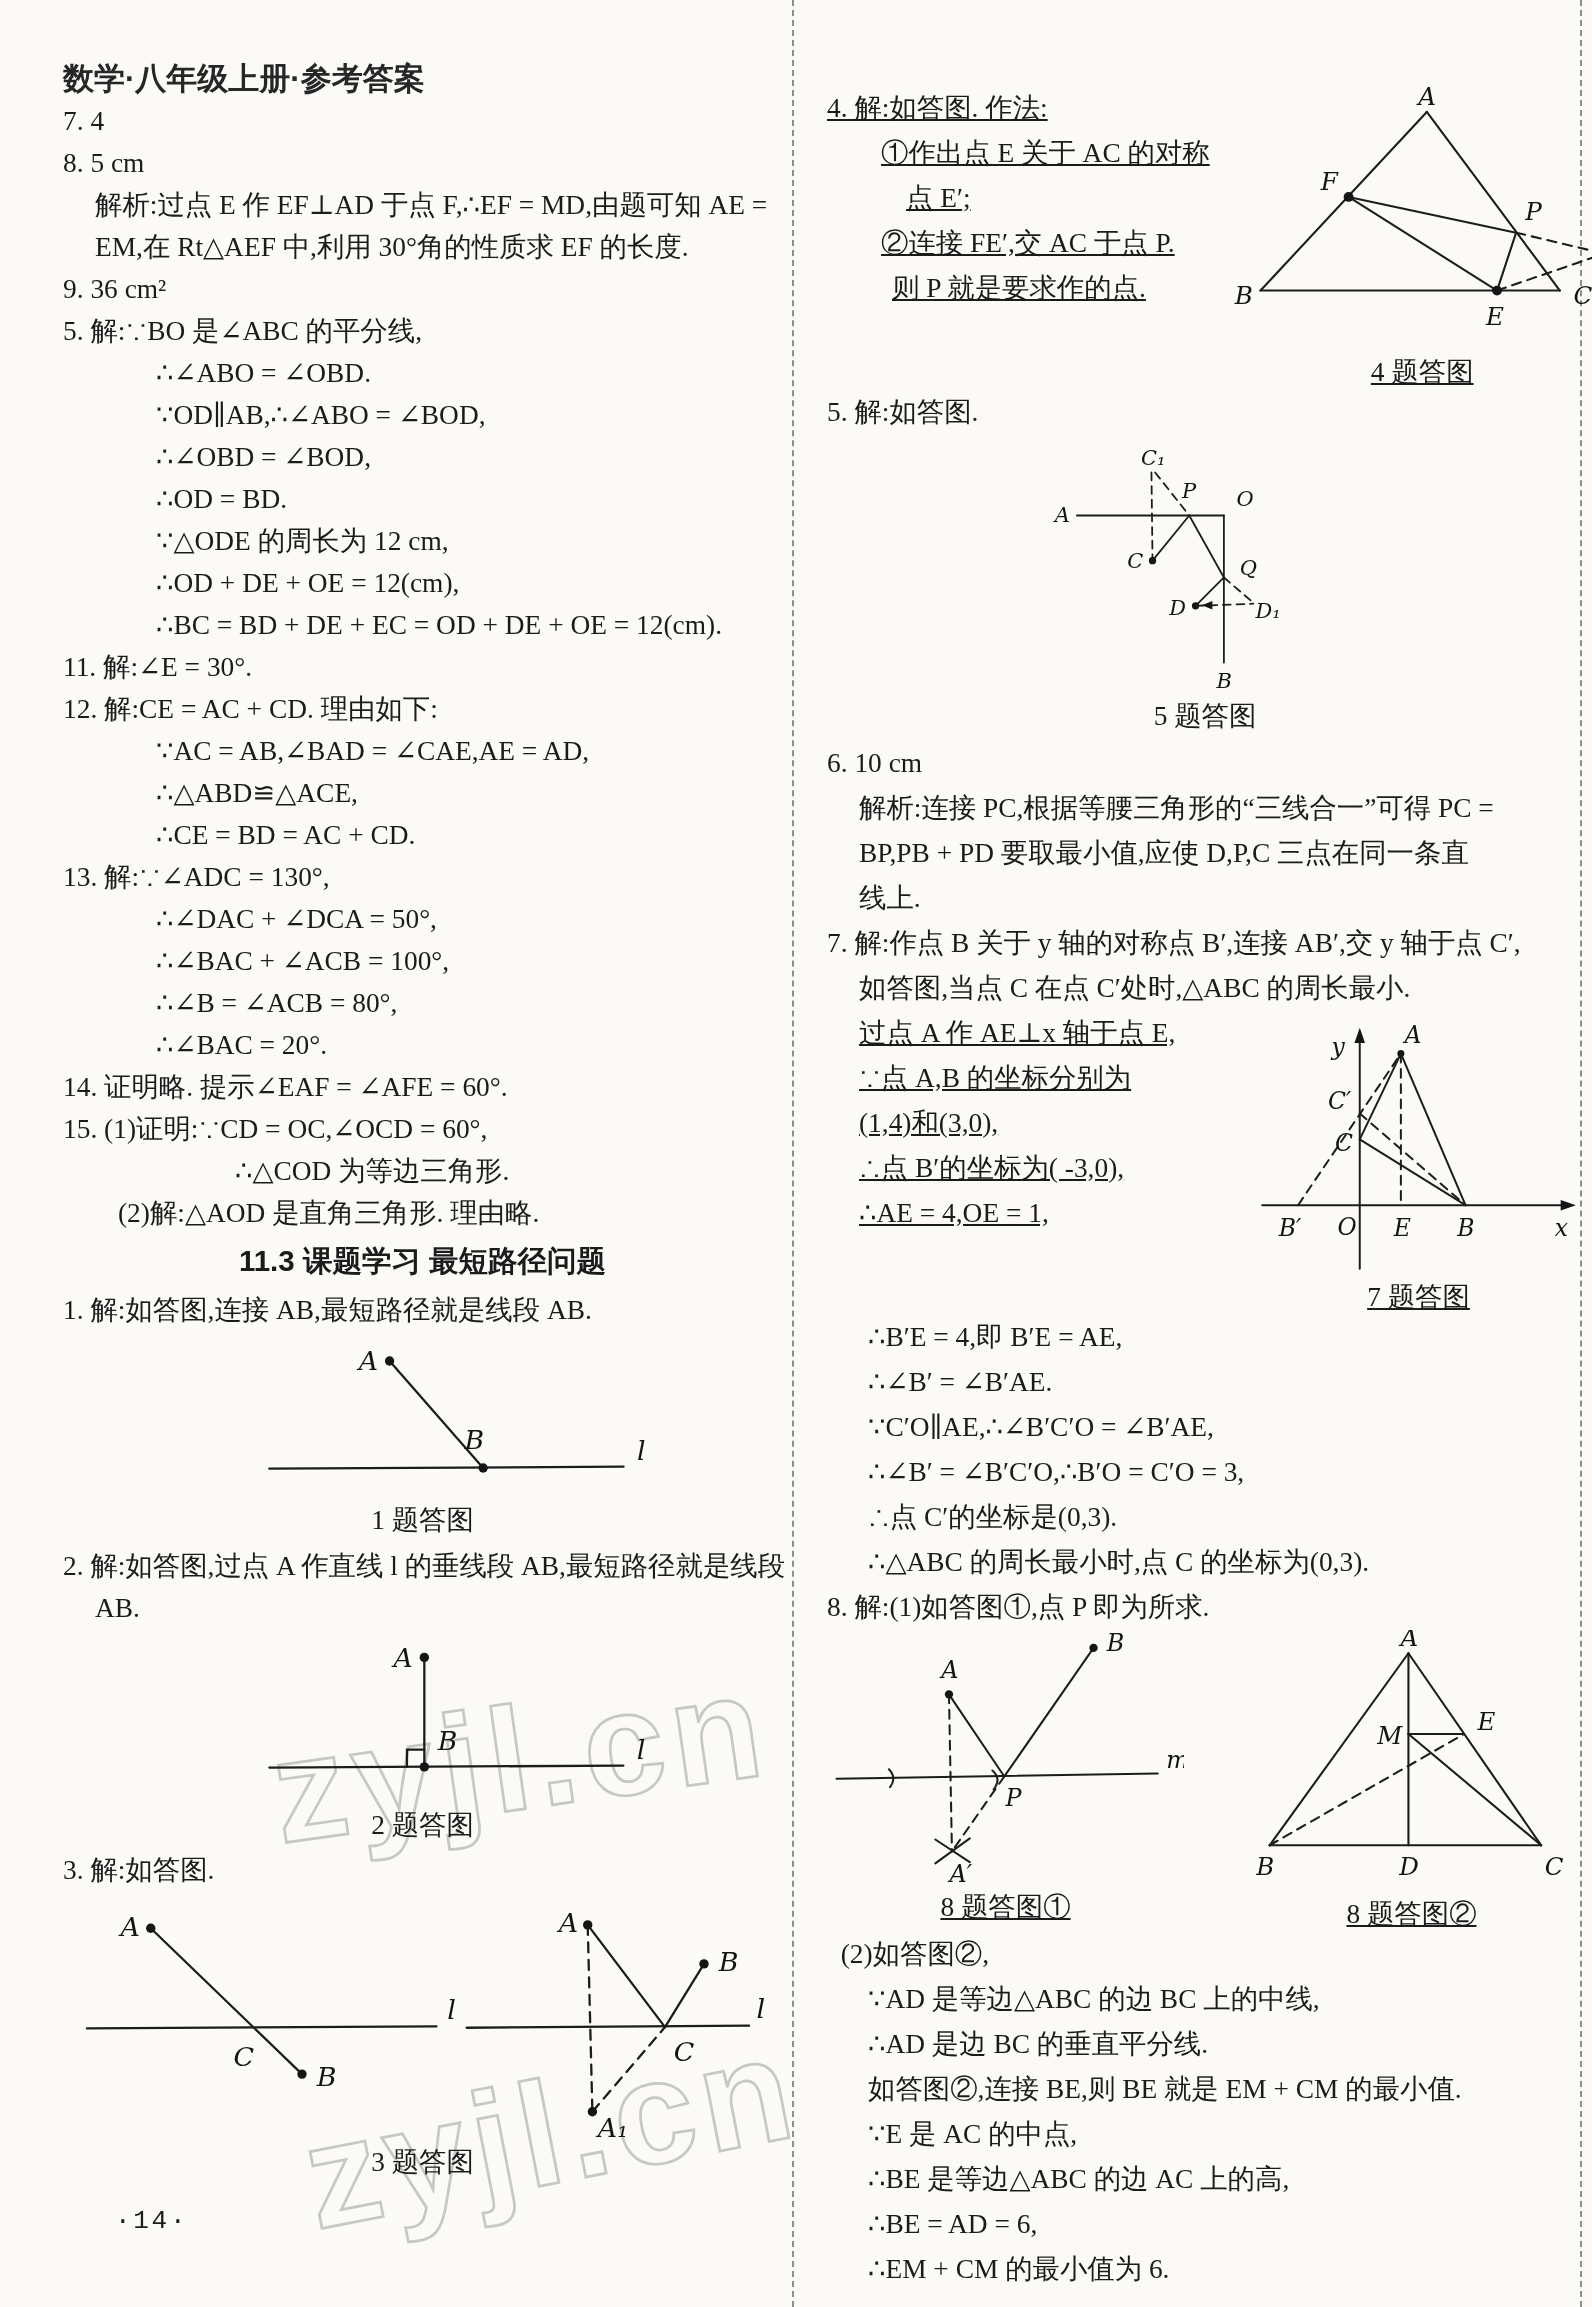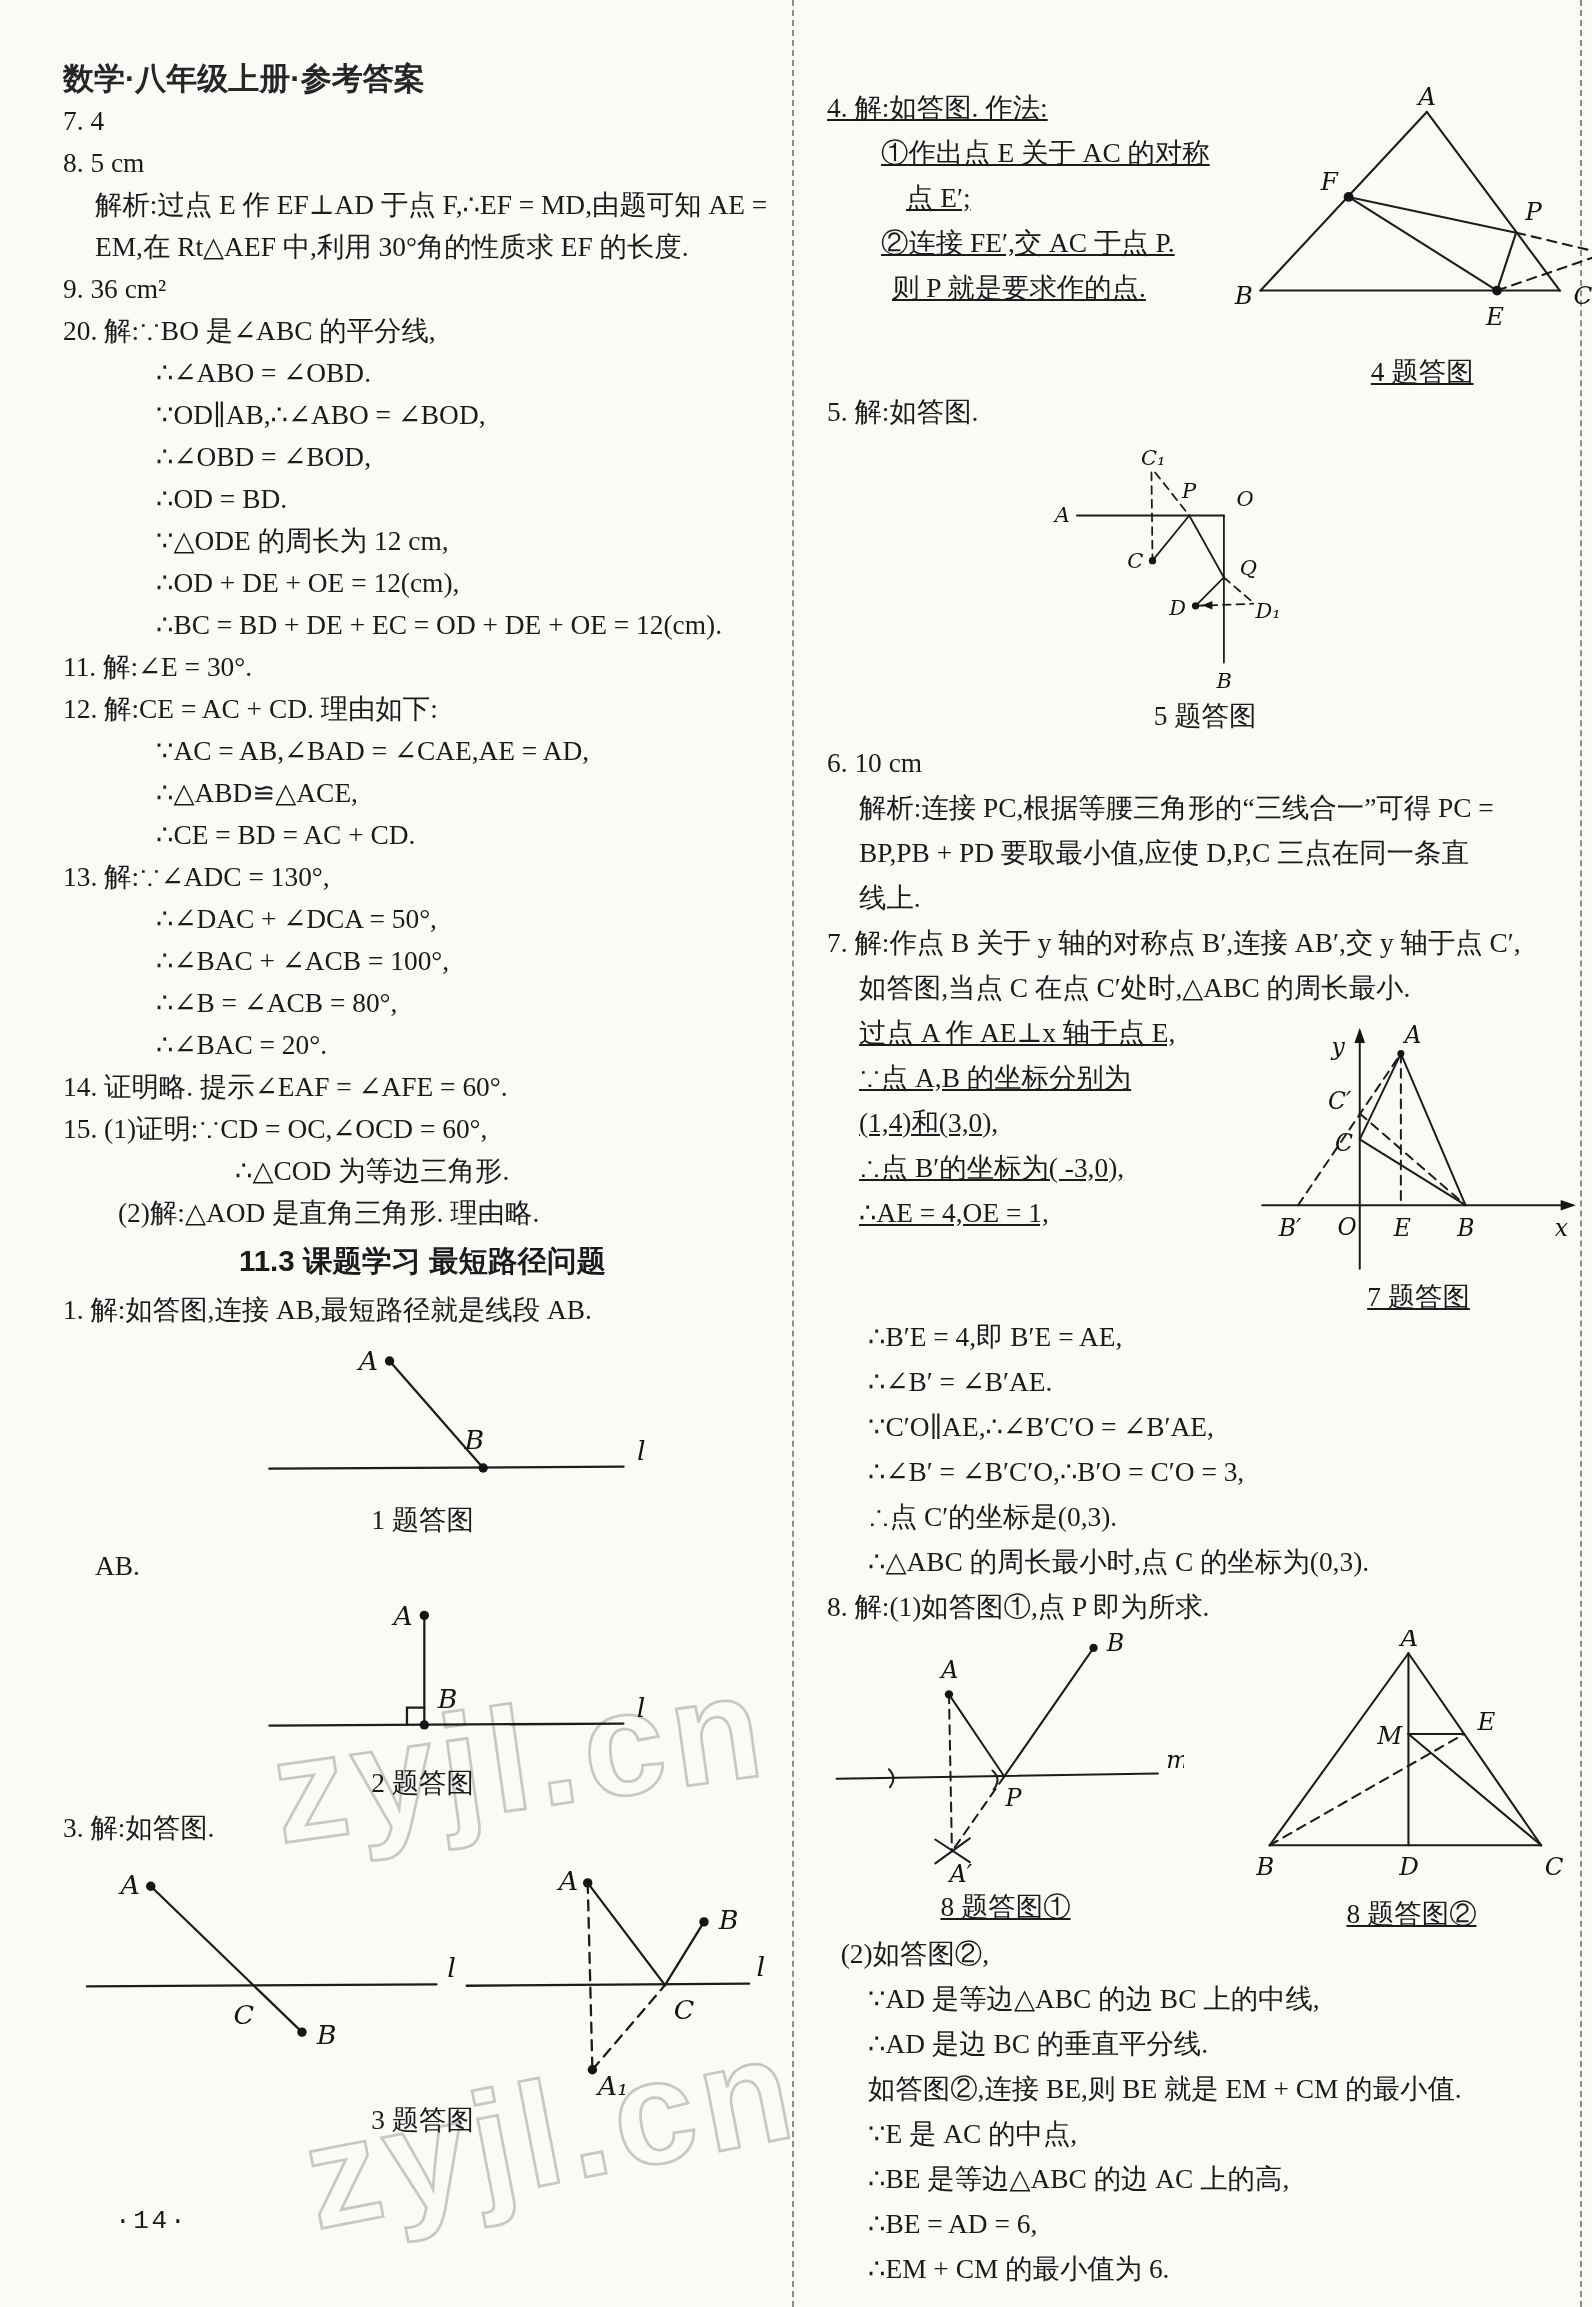--- a/index.html
+++ b/index.html
@@ -47,21 +47,21 @@
   <div class="wm" id="wm2">zyjl.cn</div>
 
   <div class="col" id="colL">
     <div class="hdr">数学·八年级上册·参考答案</div>
 
     <div class="ln">7. 4</div>
     <div class="ln">8. 5 cm</div>
     <div class="ln i1">解析:过点 E 作 EF⊥AD 于点 F,∴EF = MD,由题可知 AE =</div>
     <div class="ln i1">EM,在 Rt△AEF 中,利用 30°角的性质求 EF 的长度.</div>
     <div class="ln">9. 36 cm²</div>
-    <div class="ln">20. 解:∵BO 是∠ABC 的平分线,</div>
+    <div class="ln">5. 解:∵BO 是∠ABC 的平分线,</div>
     <div class="ln i2">∴∠ABO = ∠OBD.</div>
     <div class="ln i2">∵OD∥AB,∴∠ABO = ∠BOD,</div>
     <div class="ln i2">∴∠OBD = ∠BOD,</div>
     <div class="ln i2">∴OD = BD.</div>
     <div class="ln i2">∵△ODE 的周长为 12 cm,</div>
     <div class="ln i2">∴OD + DE + OE = 12(cm),</div>
     <div class="ln i2">∴BC = BD + DE + EC = OD + DE + OE = 12(cm).</div>
     <div class="ln">11. 解:∠E = 30°.</div>
     <div class="ln">12. 解:CE = AC + CD. 理由如下:</div>
     <div class="ln i2">∵AC = AB,∠BAD = ∠CAE,AE = AD,</div>
@@ -87,20 +87,21 @@
         <line x1="330" y1="34" x2="470" y2="194"></line>
         <circle cx="330" cy="34" r="7"></circle>
         <circle cx="470" cy="194" r="7"></circle>
         <text class="lb" x="284" y="48">A</text>
         <text class="lb" x="442" y="166">B</text>
         <text class="lb" x="700" y="182">l</text>
       </svg>
       <div class="cap">1 题答图</div>
     </div>
 
+    <div class="ln">2. 解:如答图,过点 A 作直线 l 的垂线段 AB,最短路径就是线段</div>
     <div class="ln i1">AB.</div>
 
     <div class="figwrap">
       <svg width="508" height="167" viewBox="0 0 760 250">
         <line x1="150" y1="197" x2="680" y2="194"></line>
         <line x1="382" y1="32" x2="382" y2="196"></line>
         <path d="M356,196 L356,170 L382,170"></path>
         <circle cx="382" cy="32" r="7"></circle>
         <circle cx="382" cy="196" r="7"></circle>
         <text class="lb" x="336" y="46">A</text>

